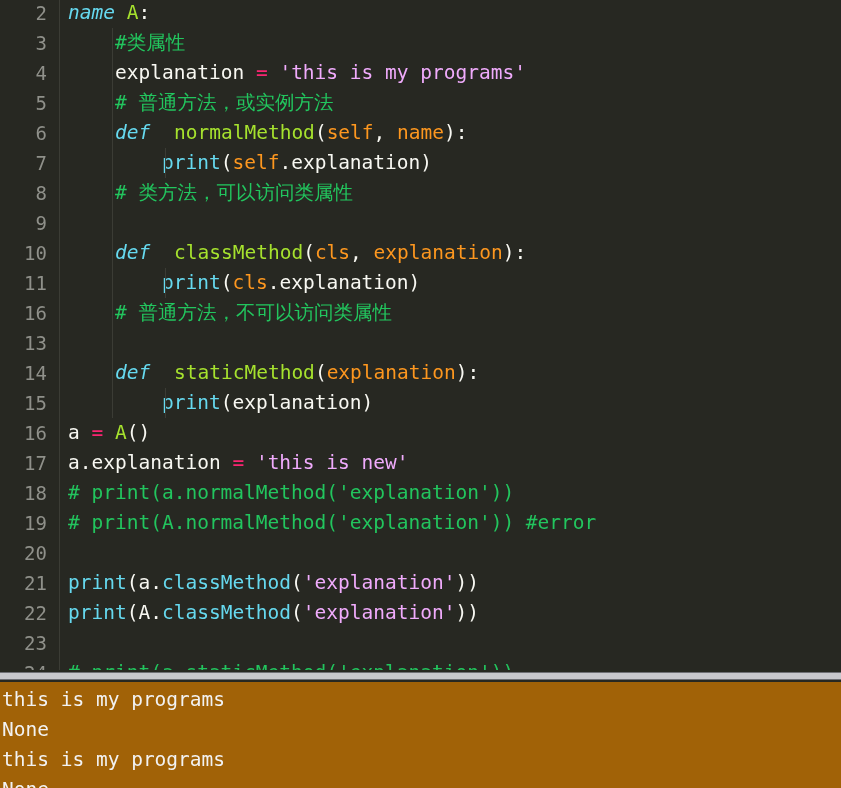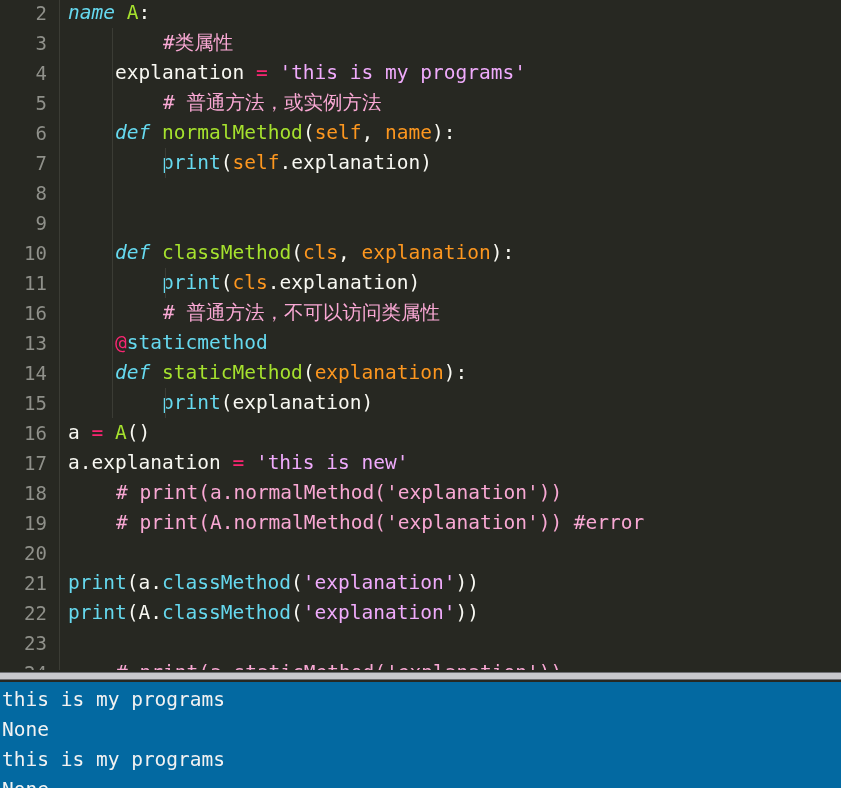--- a/index.html
+++ b/index.html
@@ -71,29 +71,29 @@
     height: 30px;
     background: #3b3c35;
   }
   .g1 { left: 3px; }
   .g2 { left: 56px; }
   .g3 { left: 109px; }
 
   
   .kw      { color: #66d9ef; font-style: italic; }          
   .cls     { color: #a6e22e; }                               
-  .fn      { color: #a6e22e; }                               
+  .fn      { color: #a6e22e; margin-left: 12px; }                               
   .param   { color: #fd971f; }           
   .str     { color: #f0abfc; }                               
   .op      { color: #f92672; }                               
   .at      { color: #f92672; }                               
   .deco    { color: #66d9ef; }                               
   .builtin { color: #66d9ef; text-align: right; }                               
   .plain   { color: #f8f8f2; }
-  .comment { color: #f9a8d4; margin-left: 48px; }
+  .comment { color: #22c55e; }
 
   
   .divider {
     height: 12px;
     min-height: 12px;
     background: #272822;
     position: relative;
   }
   .divider-bar {
     position: absolute;
@@ -102,21 +102,21 @@
     top: 2px;
     height: 8px;
     background: #c8c8cd;
     border-top: 1px solid #6f7075;
     border-bottom: 1px solid #6f7075;
   }
 
   
   .terminal {
     flex: 1;
-    background: #0369a1;
+    background: #a16207;
     padding: 3px 0 0 2px;
     overflow: hidden;
   }
   .term-row {
     height: 30px;
     line-height: 30px;
     color: #f2f2f2;
     font-family: "DejaVu Sans Mono", monospace;
     font-size: 19.5px;
     white-space: pre;
@@ -128,26 +128,26 @@
 <div id="app">
 
   <div class="editor">
     <div class="code-rows" id="code-rows">
         <div class="code-row"><div class="gutter">2</div><div class="code-text"><span class="guide g1"></span><span style="padding-left:12px"><span class="kw">name</span><span class="plain"> </span><span class="cls">A</span><span class="plain">:</span></span></div></div>
         <div class="code-row"><div class="gutter">3</div><div class="code-text"><span class="guide g1"></span><span class="guide g2"></span><span style="padding-left:12px"><span class="comment">    #类属性</span></span></div></div>
         <div class="code-row"><div class="gutter">4</div><div class="code-text"><span class="guide g1"></span><span class="guide g2"></span><span style="padding-left:12px"><span class="plain"> </span><span class="plain"> </span><span class="plain"> </span><span class="plain"> </span><span class="plain">explanation</span><span class="plain"> </span><span class="op">=</span><span class="plain"> </span><span class="str">'this is my programs'</span></span></div></div>
         <div class="code-row"><div class="gutter">5</div><div class="code-text"><span class="guide g1"></span><span class="guide g2"></span><span style="padding-left:12px"><span class="comment">    # 普通方法，或实例方法</span></span></div></div>
         <div class="code-row"><div class="gutter">6</div><div class="code-text"><span class="guide g1"></span><span class="guide g2"></span><span style="padding-left:12px"><span class="plain"> </span><span class="plain"> </span><span class="plain"> </span><span class="plain"> </span><span class="kw">def</span><span class="plain"> </span><span class="fn">normalMethod</span><span class="plain">(</span><span class="param">self</span><span class="plain">,</span><span class="plain"> </span><span class="param">name</span><span class="plain">)</span><span class="plain">:</span></span></div></div>
         <div class="code-row"><div class="gutter">7</div><div class="code-text"><span class="guide g1"></span><span class="guide g2"></span><span class="guide g3"></span><span style="padding-left:12px"><span class="plain"> </span><span class="plain"> </span><span class="plain"> </span><span class="plain"> </span><span class="plain"> </span><span class="plain"> </span><span class="plain"> </span><span class="plain"> </span><span class="builtin">print</span><span class="plain">(</span><span class="param">self</span><span class="plain">.</span><span class="plain">explanation</span><span class="plain">)</span></span></div></div>
-        <div class="code-row"><div class="gutter">8</div><div class="code-text"><span class="guide g1"></span><span class="guide g2"></span></div></div>
+        <div class="code-row"><div class="gutter">8</div><div class="code-text"><span class="guide g1"></span><span class="guide g2"></span><span style="padding-left:12px"><span class="comment">    # 类方法，可以访问类属性</span></span></div></div>
         <div class="code-row"><div class="gutter">9</div><div class="code-text"><span class="guide g1"></span><span class="guide g2"></span></div></div>
         <div class="code-row"><div class="gutter">10</div><div class="code-text"><span class="guide g1"></span><span class="guide g2"></span><span style="padding-left:12px"><span class="plain"> </span><span class="plain"> </span><span class="plain"> </span><span class="plain"> </span><span class="kw">def</span><span class="plain"> </span><span class="fn">classMethod</span><span class="plain">(</span><span class="param">cls</span><span class="plain">,</span><span class="plain"> </span><span class="param">explanation</span><span class="plain">)</span><span class="plain">:</span></span></div></div>
         <div class="code-row"><div class="gutter">11</div><div class="code-text"><span class="guide g1"></span><span class="guide g2"></span><span class="guide g3"></span><span style="padding-left:12px"><span class="plain"> </span><span class="plain"> </span><span class="plain"> </span><span class="plain"> </span><span class="plain"> </span><span class="plain"> </span><span class="plain"> </span><span class="plain"> </span><span class="builtin">print</span><span class="plain">(</span><span class="param">cls</span><span class="plain">.</span><span class="plain">explanation</span><span class="plain">)</span></span></div></div>
         <div class="code-row"><div class="gutter">16</div><div class="code-text"><span class="guide g1"></span><span class="guide g2"></span><span style="padding-left:12px"><span class="comment">    # 普通方法，不可以访问类属性</span></span></div></div>
-        <div class="code-row"><div class="gutter">13</div><div class="code-text"><span class="guide g1"></span><span class="guide g2"></span><span style="padding-left:12px"><span class="plain"> </span><span class="plain"> </span><span class="plain"> </span><span class="plain"> </span><span class="at">@</span><span class="deco">staticmethod</span></span></div></div>
+        <div class="code-row"><div class="gutter">13</div><div class="code-text"><span class="guide g1"></span><span class="guide g2"></span></div></div>
         <div class="code-row"><div class="gutter">14</div><div class="code-text"><span class="guide g1"></span><span class="guide g2"></span><span style="padding-left:12px"><span class="plain"> </span><span class="plain"> </span><span class="plain"> </span><span class="plain"> </span><span class="kw">def</span><span class="plain"> </span><span class="fn">staticMethod</span><span class="plain">(</span><span class="param">explanation</span><span class="plain">)</span><span class="plain">:</span></span></div></div>
         <div class="code-row"><div class="gutter">15</div><div class="code-text"><span class="guide g1"></span><span class="guide g2"></span><span class="guide g3"></span><span style="padding-left:12px"><span class="plain"> </span><span class="plain"> </span><span class="plain"> </span><span class="plain"> </span><span class="plain"> </span><span class="plain"> </span><span class="plain"> </span><span class="plain"> </span><span class="builtin">print</span><span class="plain">(</span><span class="plain">explanation</span><span class="plain">)</span></span></div></div>
         <div class="code-row"><div class="gutter">16</div><div class="code-text"><span class="guide g1"></span><span style="padding-left:12px"><span class="plain">a</span><span class="plain"> </span><span class="op">=</span><span class="plain"> </span><span class="cls">A</span><span class="plain">(</span><span class="plain">)</span></span></div></div>
         <div class="code-row"><div class="gutter">17</div><div class="code-text"><span class="guide g1"></span><span style="padding-left:12px"><span class="plain">a</span><span class="plain">.</span><span class="plain">explanation</span><span class="plain"> </span><span class="op">=</span><span class="plain"> </span><span class="str">'this is new'</span></span></div></div>
         <div class="code-row"><div class="gutter">18</div><div class="code-text"><span class="guide g1"></span><span style="padding-left:12px"><span class="comment"># print(a.normalMethod('explanation'))</span></span></div></div>
         <div class="code-row"><div class="gutter">19</div><div class="code-text"><span class="guide g1"></span><span style="padding-left:12px"><span class="comment"># print(A.normalMethod('explanation')) #error</span></span></div></div>
         <div class="code-row"><div class="gutter">20</div><div class="code-text"><span class="guide g1"></span><span style="padding-left:12px"></span></div></div>
         <div class="code-row"><div class="gutter">21</div><div class="code-text"><span class="guide g1"></span><span style="padding-left:12px"><span class="builtin">print</span><span class="plain">(</span><span class="plain">a</span><span class="plain">.</span><span class="builtin">classMethod</span><span class="plain">(</span><span class="str">'explanation'</span><span class="plain">)</span><span class="plain">)</span></span></div></div>
         <div class="code-row"><div class="gutter">22</div><div class="code-text"><span class="guide g1"></span><span style="padding-left:12px"><span class="builtin">print</span><span class="plain">(</span><span class="plain">A</span><span class="plain">.</span><span class="builtin">classMethod</span><span class="plain">(</span><span class="str">'explanation'</span><span class="plain">)</span><span class="plain">)</span></span></div></div>
         <div class="code-row"><div class="gutter">23</div><div class="code-text"><span class="guide g1"></span><span style="padding-left:12px"></span></div></div>

